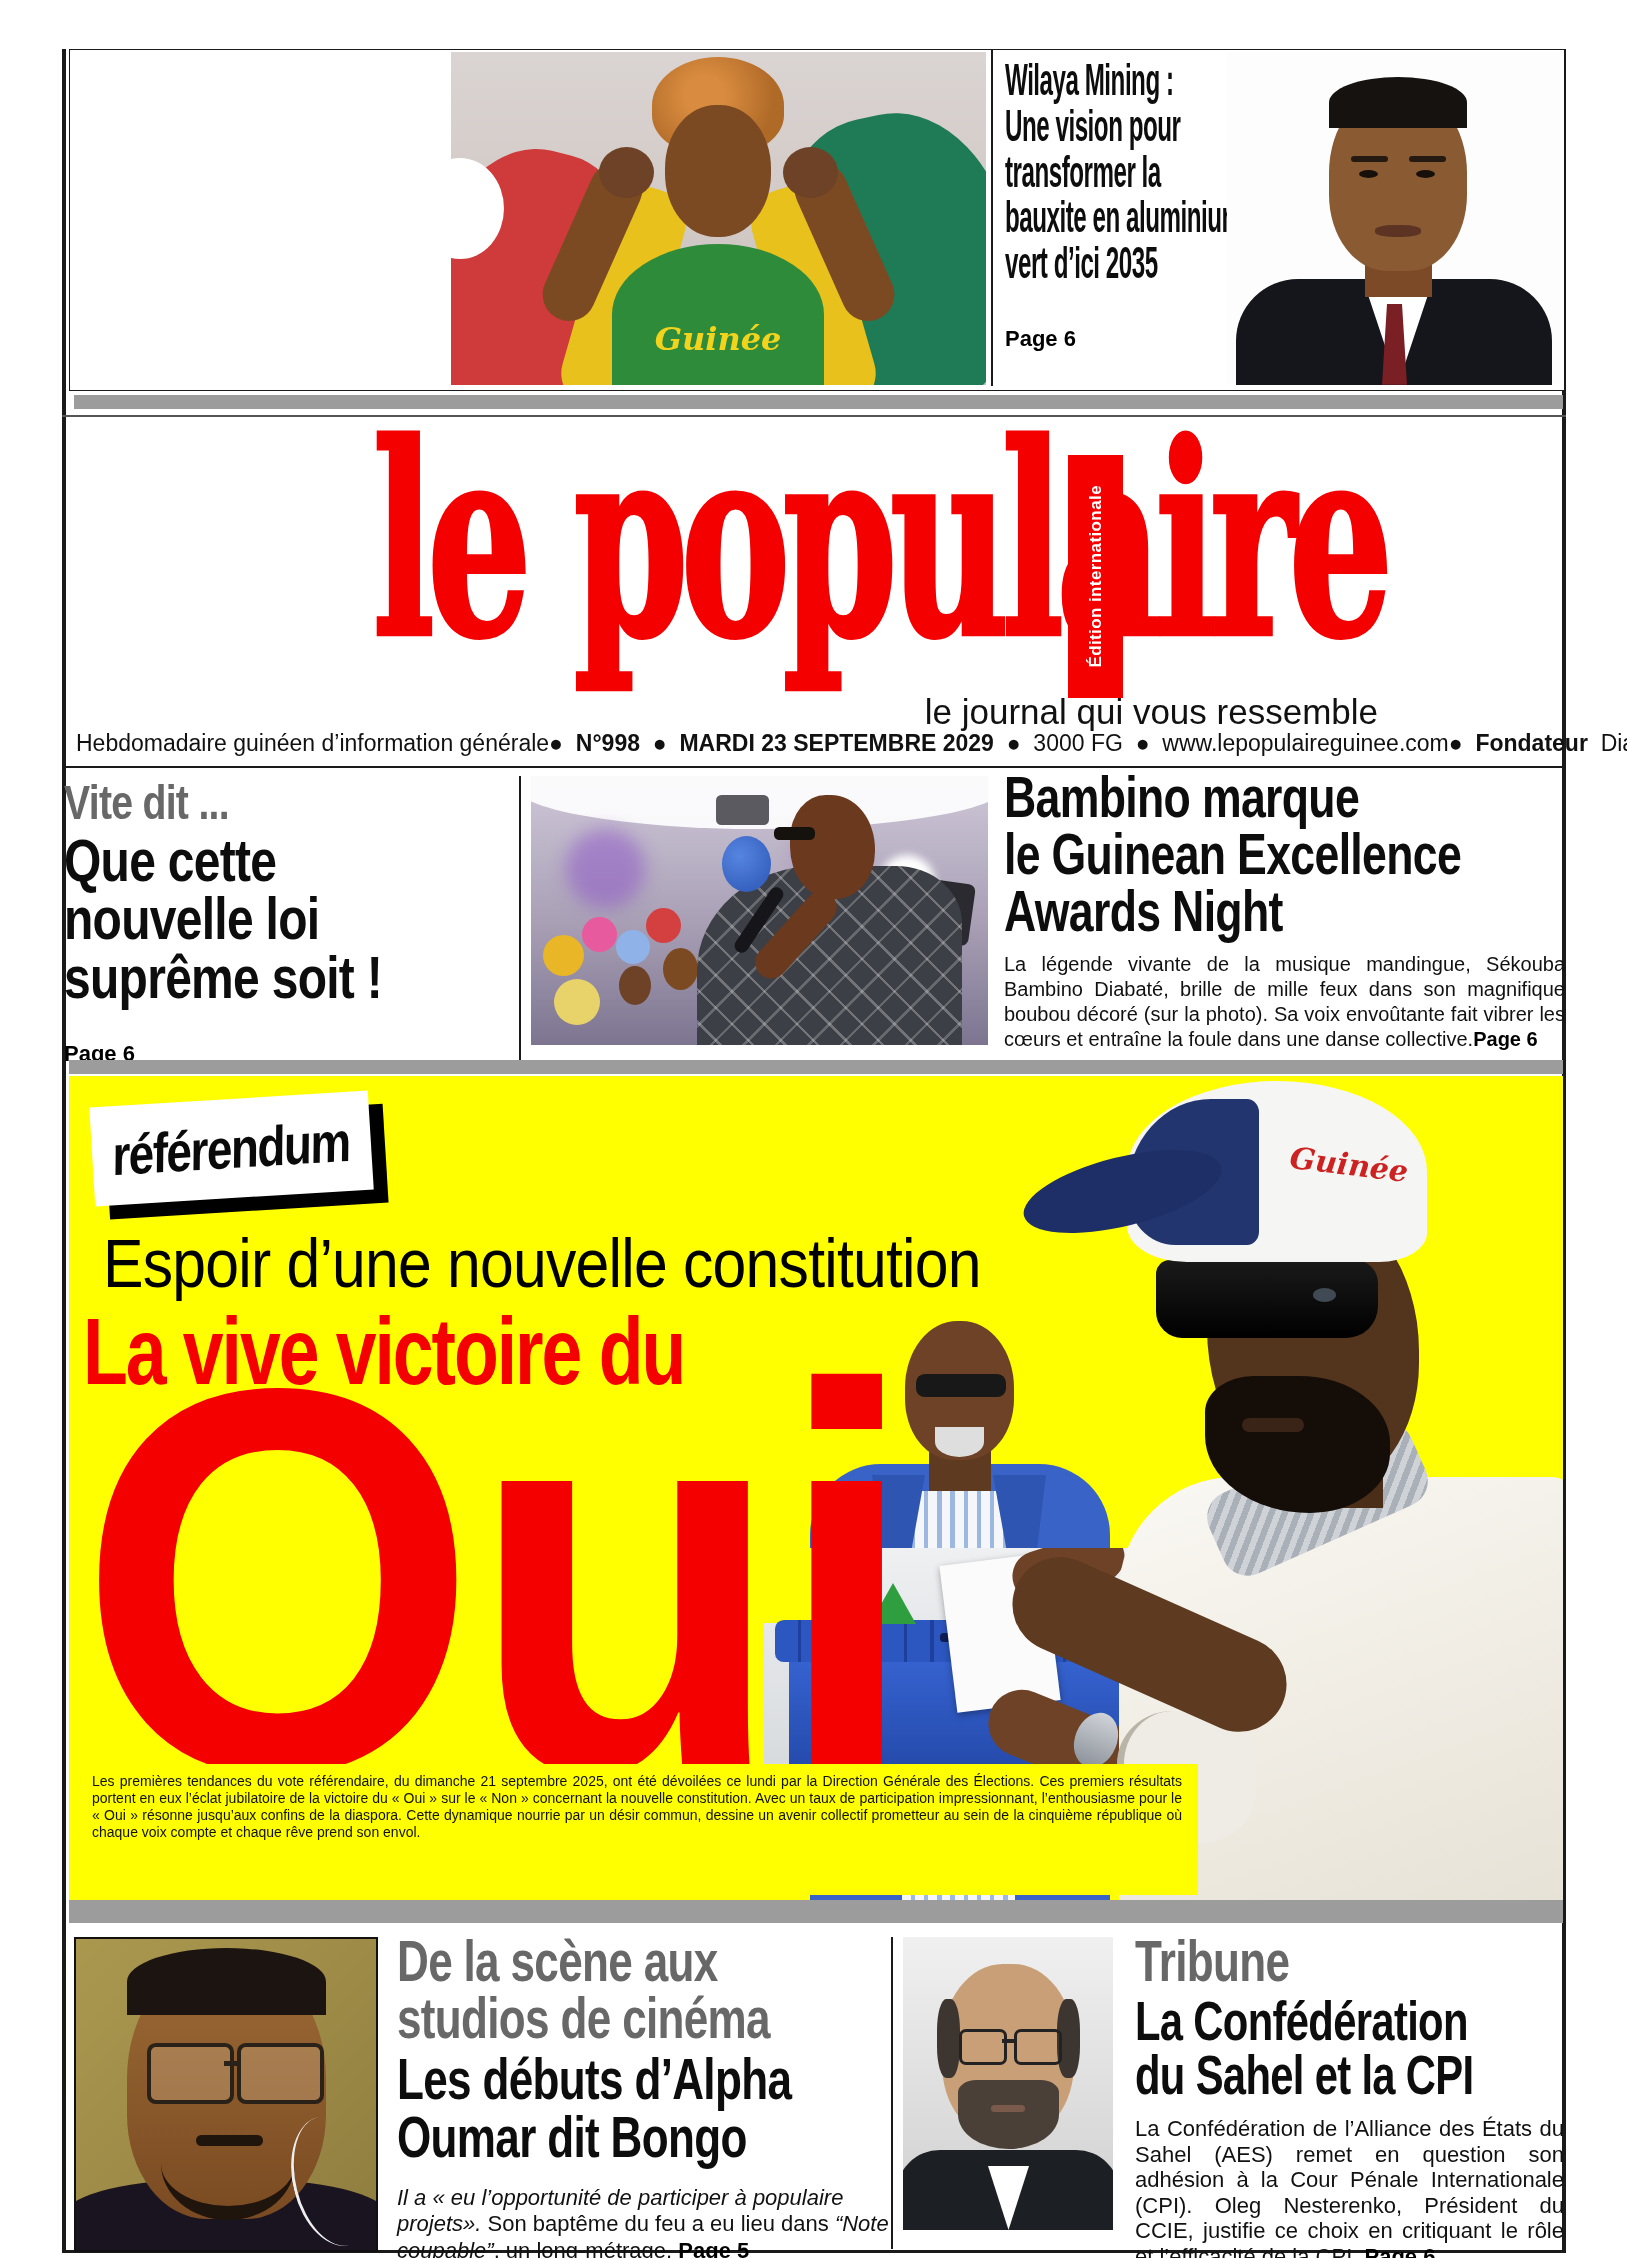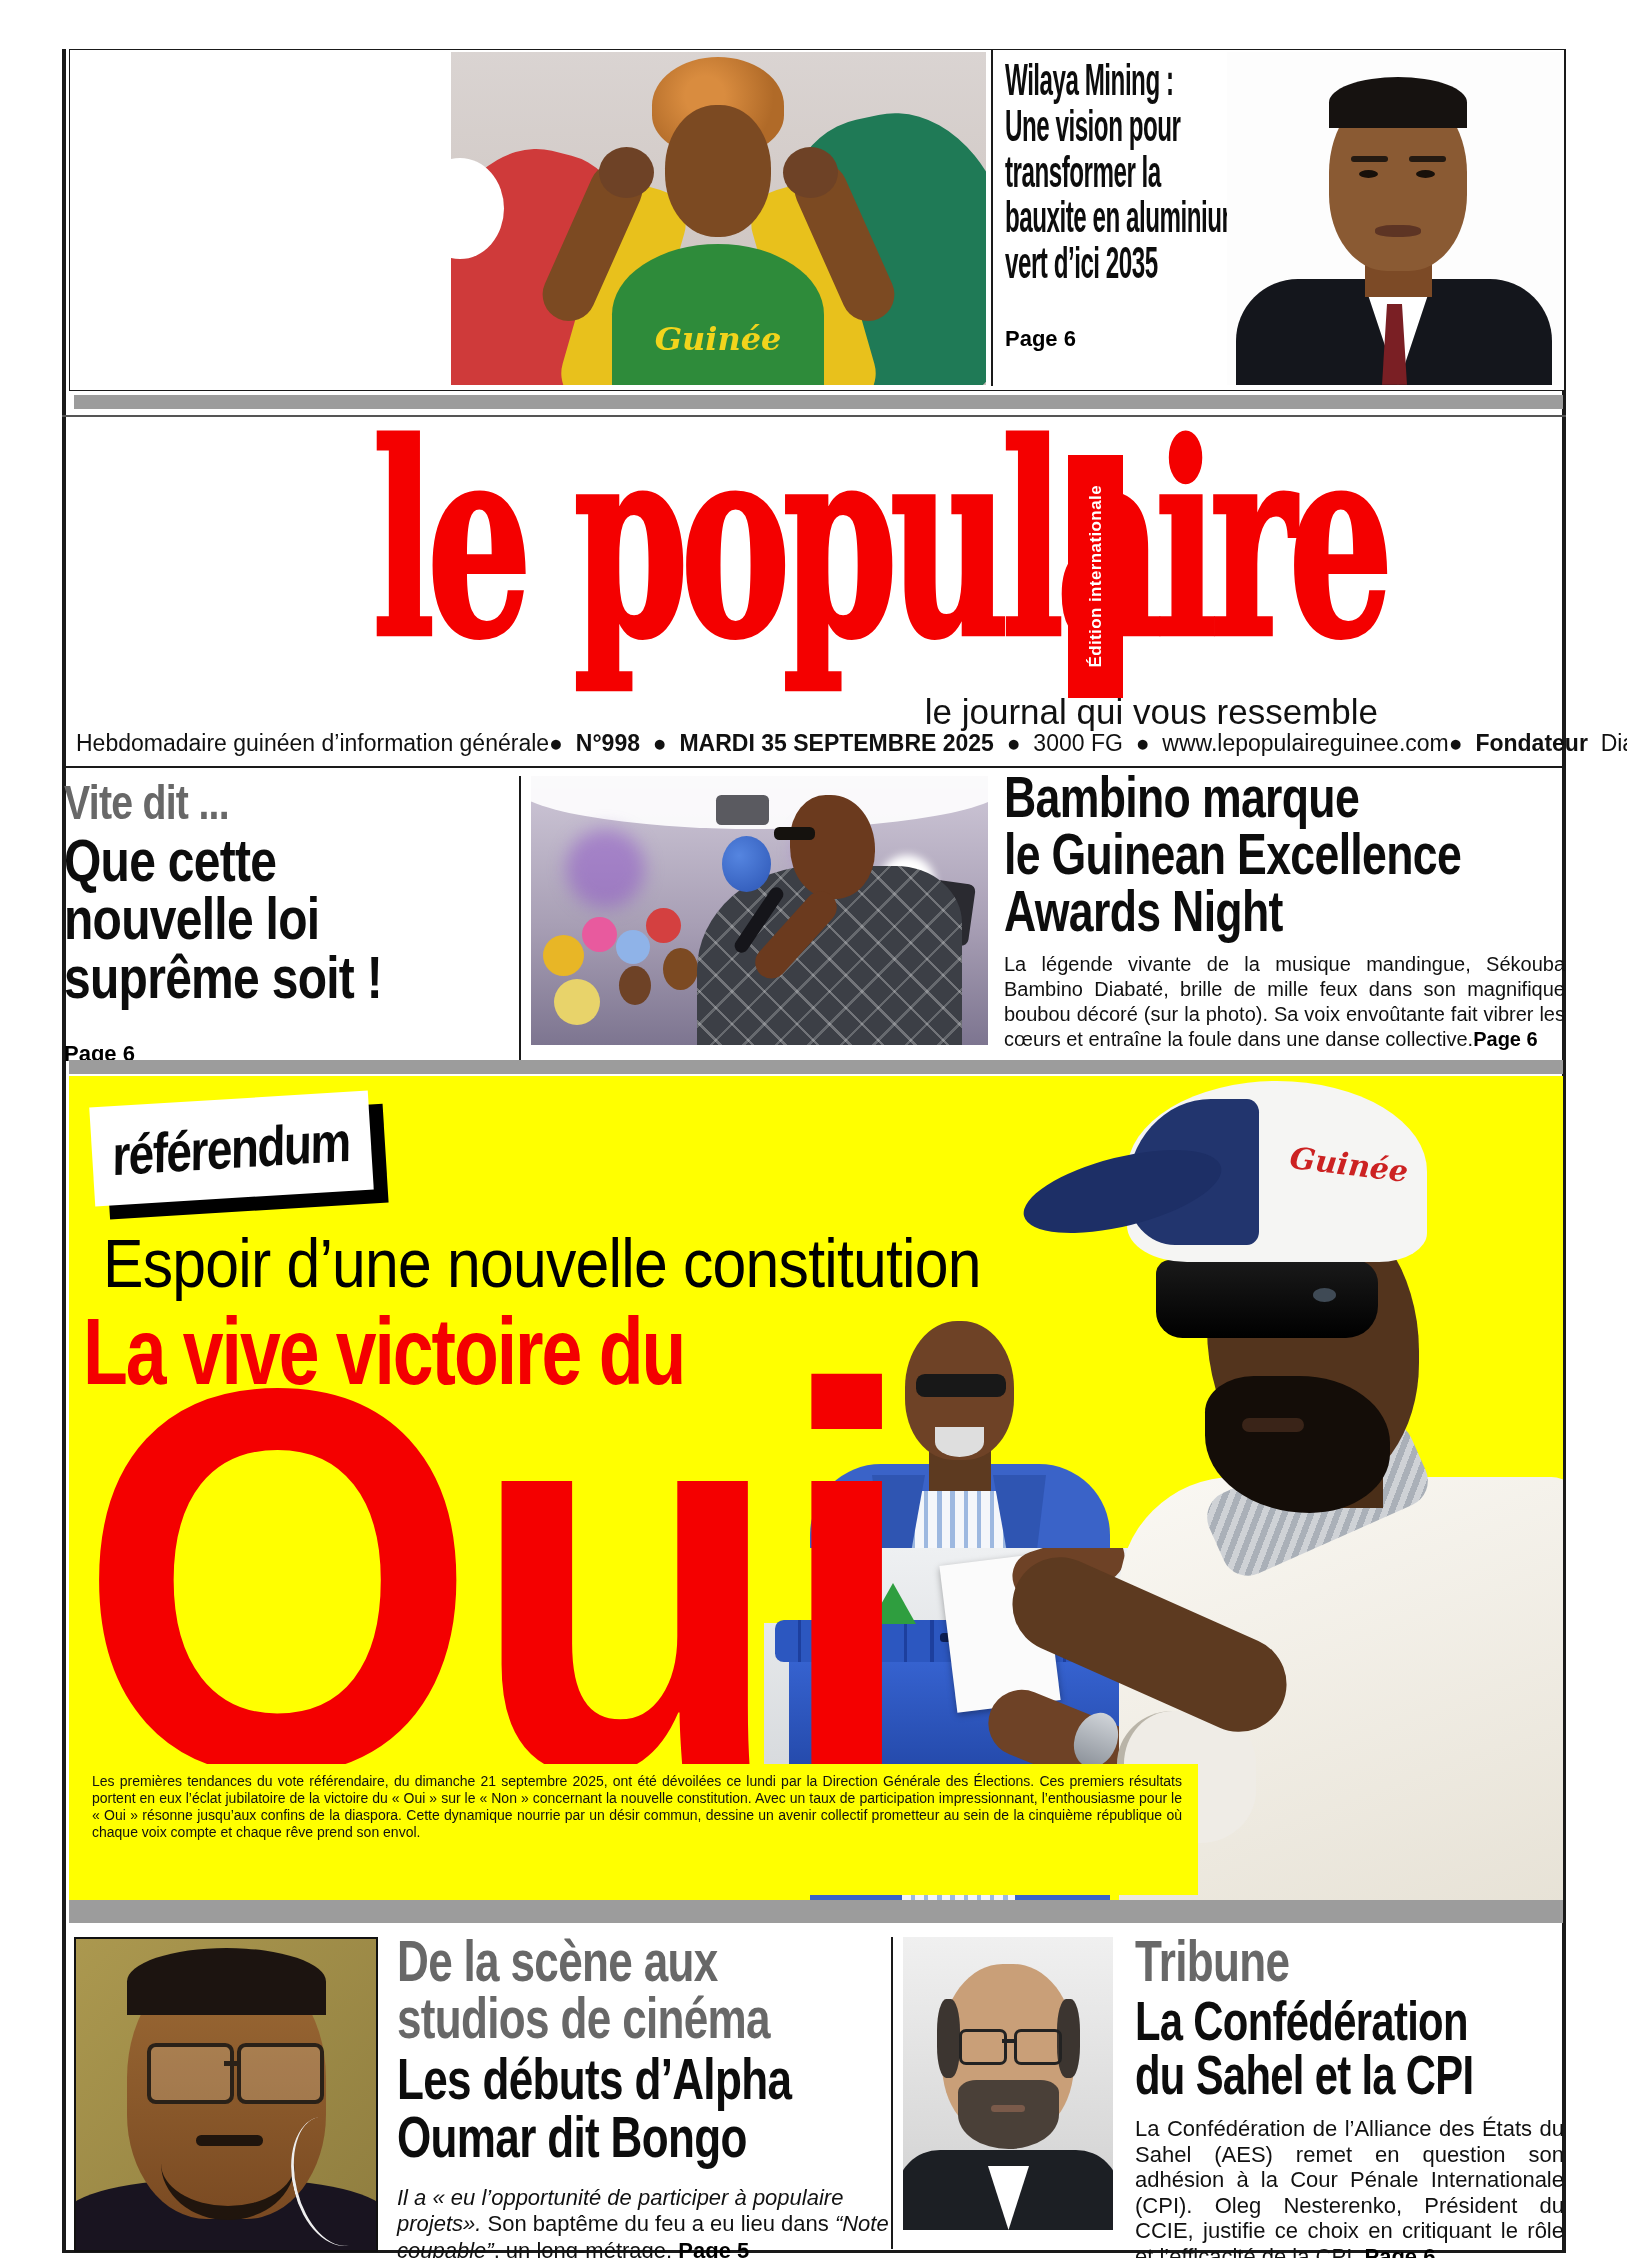--- a/index.html
+++ b/index.html
@@ -87,21 +87,21 @@
 </div>
 <div id="edition-strip">
   <span>Édition internationale</span>
 </div>
 <div class="abs" style="left:62px;top:692px;width:1316px;text-align:right;font-size:35px;color:#111;">le journal qui vous ressemble</div>
 
 <div class="abs" style="left:76px;top:730px;width:1487px;font-size:23px;white-space:nowrap;color:#111;">
   <span>Hebdomadaire guinéen d’information générale</span><span class="b">●</span>&nbsp;
   <span class="b">N°998</span>
   &nbsp;<span class="b">●</span>&nbsp;
-  <span class="b">MARDI 35 SEPTEMBRE 2025</span>
+  <span class="b">MARDI 23 SEPTEMBRE 2029</span>
   &nbsp;<span class="b">●</span>&nbsp;
   <span>3000 FG</span>
   &nbsp;<span class="b">●</span>&nbsp;
   <span>www.lepopulaireguinee.com</span><span class="b">●</span>&nbsp;
   <span class="b">Fondateur</span>&nbsp;
   <span>Diallo A. Abdoulaye Tél: +224 655 404 294</span>
 </div>
 <div class="rule" style="left:62px;top:766px;width:1504px;height:1.8px;"></div>
 
 <div class="abs" style="left:64px;top:778px;width:423px;">

